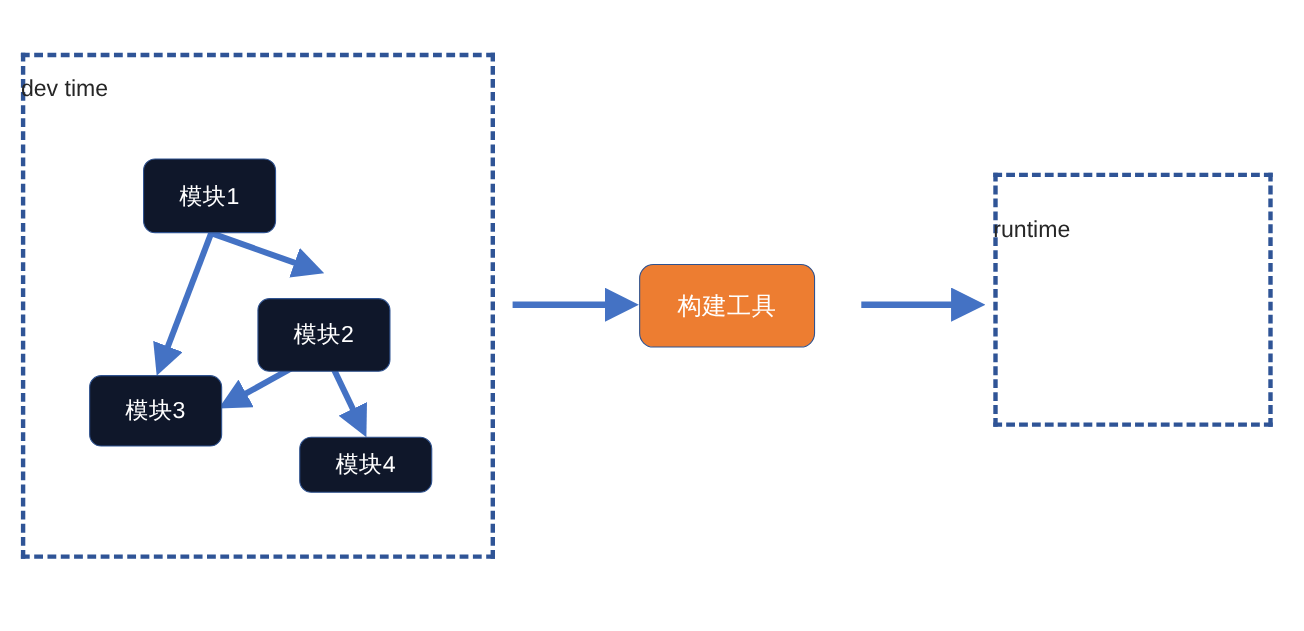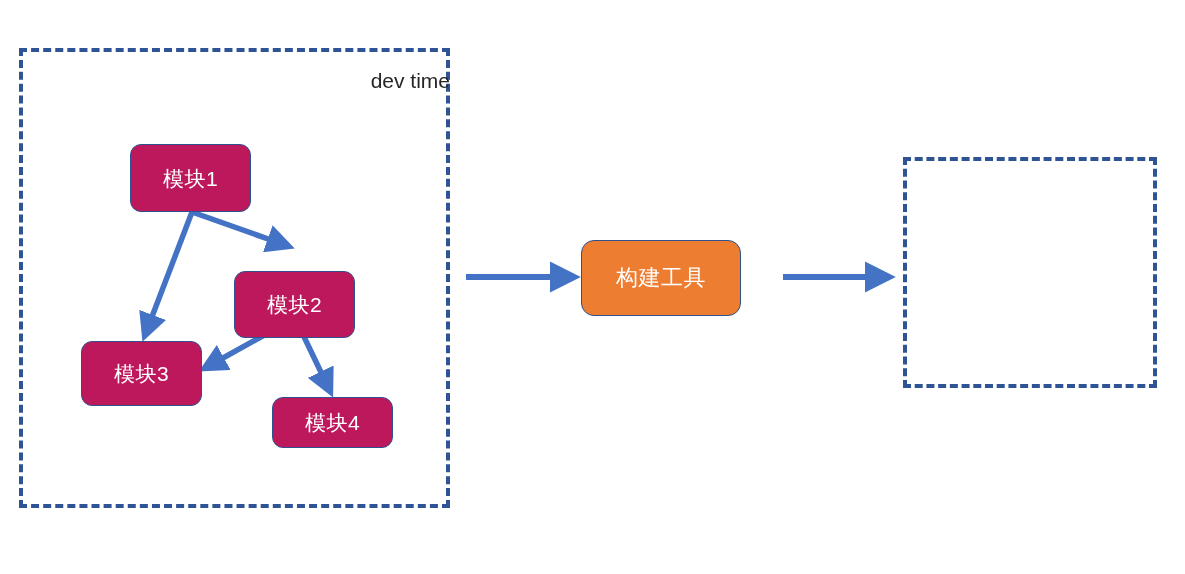--- a/index.html
+++ b/index.html
@@ -26,41 +26,41 @@
     pointer-events: none;
   }
   .group-box {
     position: absolute;
     box-sizing: border-box;
     border: 4px dashed #2f5496;
     background: transparent;
   }
   .group-label {
     position: absolute;
-    text-align: right;
+    text-align: left;
     color: #262626;
     font-size: 21px;
     line-height: 24px;
     white-space: nowrap;
   }
   .node {
     position: absolute;
     box-sizing: border-box;
     display: flex;
     align-items: center;
     justify-content: center;
     border-radius: 11px;
     color: #ffffff;
     font-size: 21px;
     line-height: 1;
     letter-spacing: 0.5px;
     user-select: none;
   }
   .node-blue {
-    background: #be185d;
+    background: #0f172a;
     border: 1px solid #2f528f;
   }
   .node-orange {
     background: #ed7d31;
     border: 1px solid #2f528f;
     border-radius: 13px;
     font-size: 22px;
   }
 </style>
 </head>
@@ -85,20 +85,21 @@
 
     <line x1="466" y1="277" x2="573" y2="277" stroke="#4472c4" stroke-width="6" marker-end="url(#arrowhead)"></line>
 
     <line x1="783" y1="277" x2="888" y2="277" stroke="#4472c4" stroke-width="6" marker-end="url(#arrowhead)"></line>
   </svg>
 
   <div class="group-box" style="left:19px; top:48px; width:431px; height:460px;"></div>
   <div class="group-label" style="left:19px; top:69px; width:431px;">dev time</div>
 
   <div class="group-box" style="left:903px; top:157px; width:254px; height:231px;"></div>
+  <div class="group-label" style="left:903px; top:197px; width:254px;">runtime</div>
 
   <div class="node node-blue" style="left:130px; top:144px; width:121px; height:68px;">模块1</div>
 
   <div class="node node-blue" style="left:234px; top:251px; width:121px; height:67px;margin-top:20px;">模块2</div>
 
   <div class="node node-blue" style="left:81px; top:341px; width:121px; height:65px;">模块3</div>
 
   <div class="node node-blue" style="left:272px; top:397px; width:121px; height:51px;">模块4</div>
 
   <div class="node node-orange" style="left:581px; top:240px; width:160px; height:76px;">构建工具</div>

